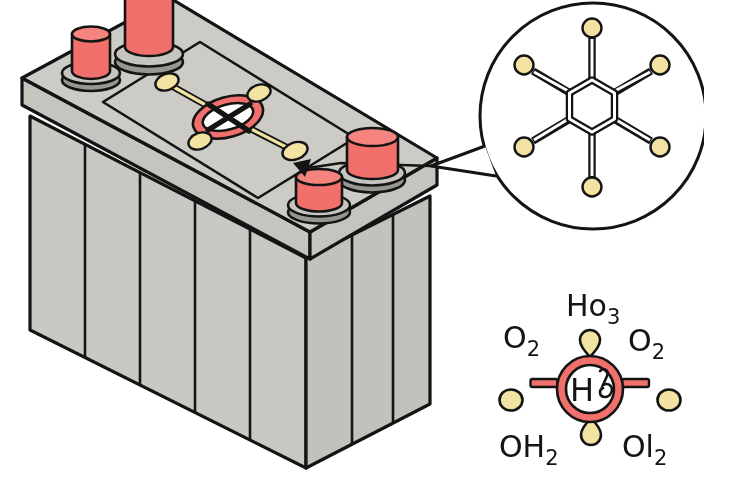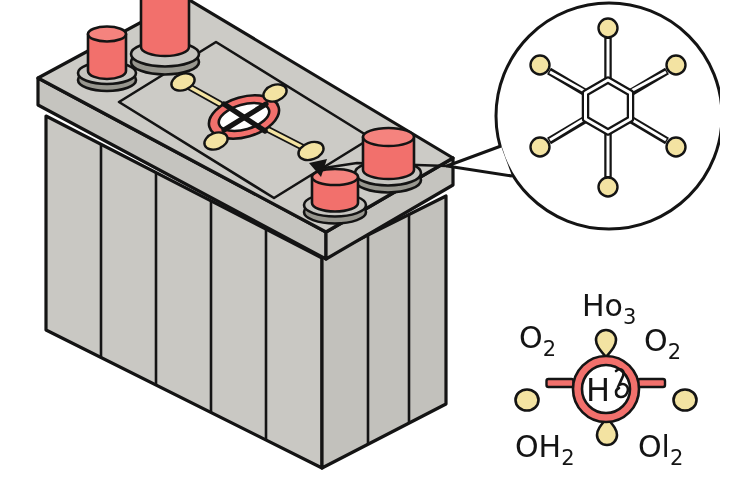--- a/index.html
+++ b/index.html
@@ -1,17 +1,17 @@
 <!DOCTYPE html>
 <html style="--red: #f2706c; --red-light: #f5837e; --yellow: #f3e3a2; --gray-top: #cccbc6; --gray-band: #c5c4bf; --gray-body: #c9c8c3; --gray-body-right: #c2c1bc; --gray-ring-top: #c6c5c0; --gray-ring-band: #98978f; --outline: #141414; --background: #ffffff;"><head>
 <meta charset="utf-8">
 <style>
   html,body{margin:0;padding:0;background:#ffffff;}
   .canvas{position:relative;width:704px;height:480px;background:var(--background,#fff);overflow:hidden;
-          font-family:"DejaVu Sans", sans-serif;margin-left:16px;}
+          font-family:"DejaVu Sans", sans-serif;}
   svg{display:block;}
   .ol{stroke:var(--outline,#141414);}
   .fill-red{fill:var(--red,#f2706c);}
   .fill-red-light{fill:var(--red-light,#f58a84);}
   .fill-yellow{fill:var(--yellow,#f3e3a2);}
   .fill-gray-top{fill:var(--gray-top,#cccbc6);}
   .fill-gray-band{fill:var(--gray-band,#c5c4bf);}
   .fill-gray-body{fill:var(--gray-body,#c9c8c3);}
   .fill-gray-body-right{fill:var(--gray-body-right,#c2c1bc);}
   .fill-ring-top{fill:var(--gray-ring-top,#c6c5c0);}

